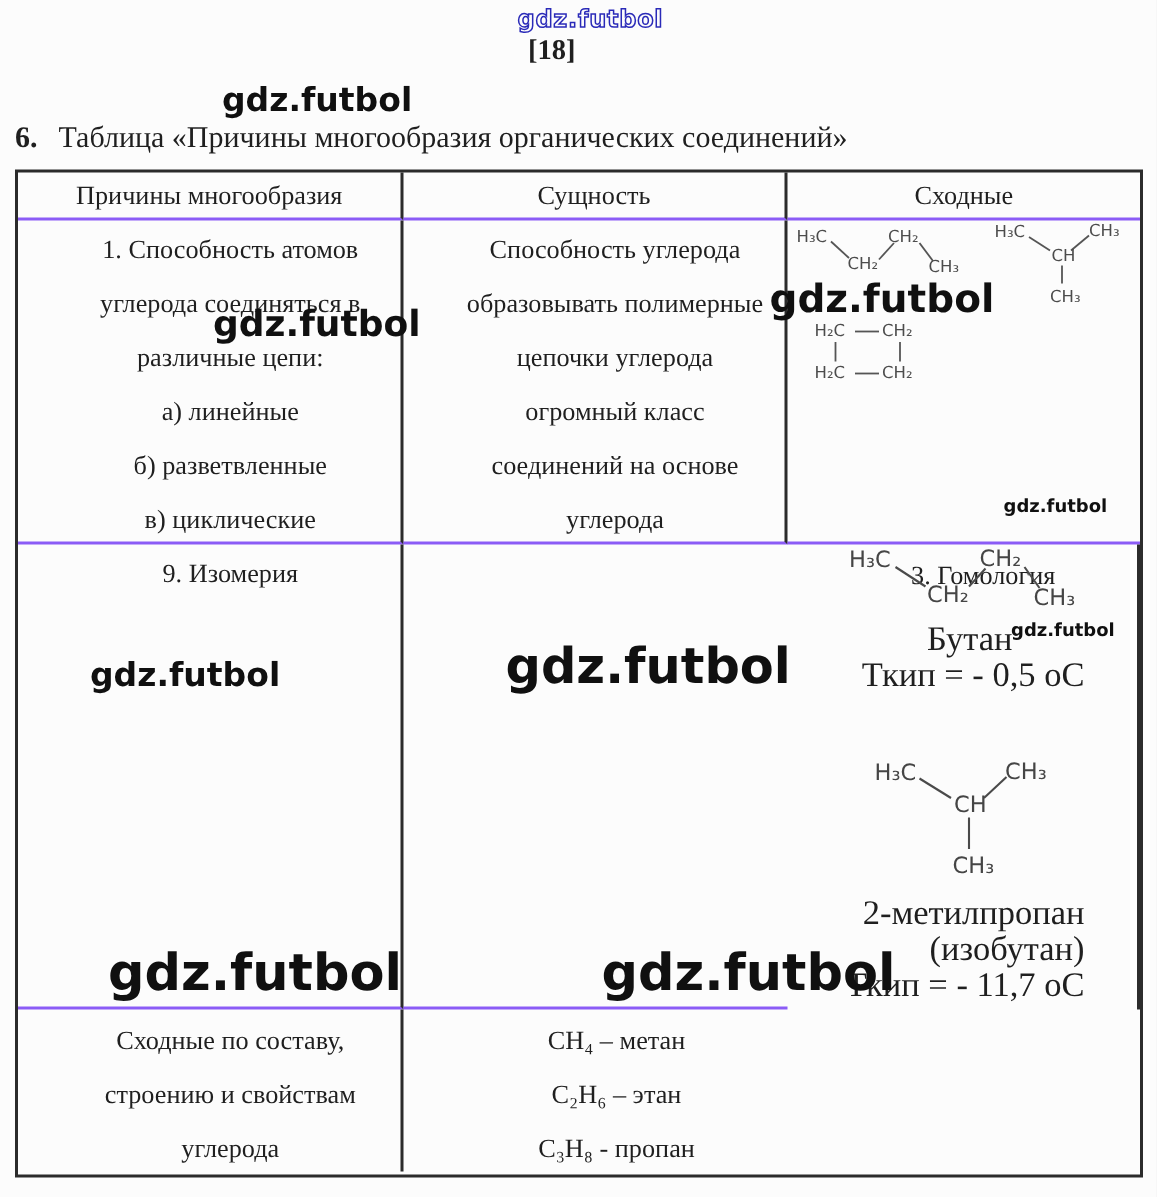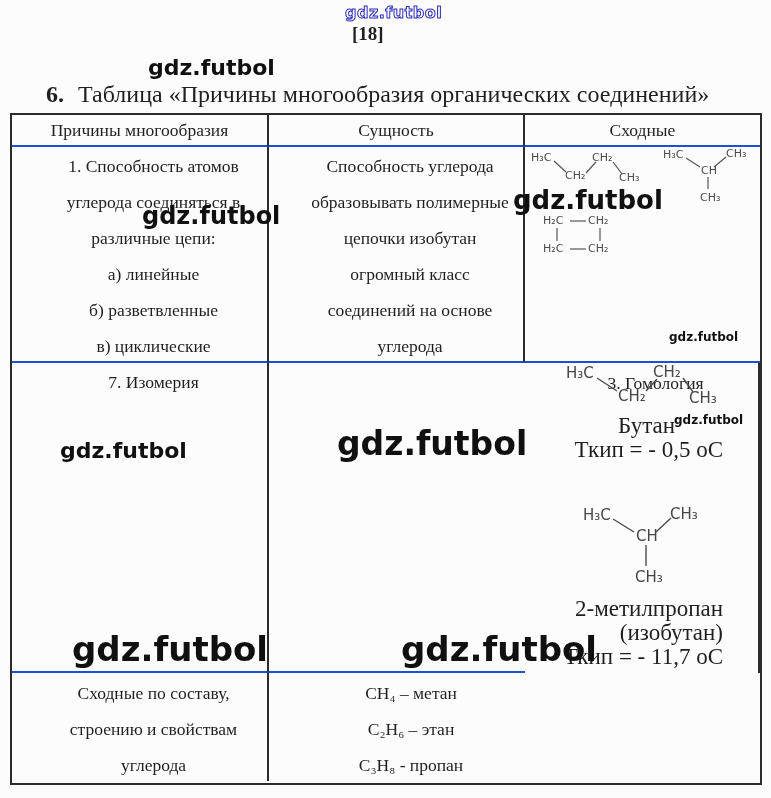--- a/index.html
+++ b/index.html
@@ -4,34 +4,34 @@
 <style>
   html,body{margin:0;padding:0;}
   body{background:#e9e9e9;font-family:"Liberation Serif","DejaVu Serif",serif;}
   #page{position:relative;width:771px;height:798px;background:#fcfcfc;overflow:hidden;color:#1f1f1f;}
 
   
   .wm-blue{position:absolute;left:345px;top:3px;font-family:"DejaVu Sans","Liberation Sans",sans-serif;
     font-size:16px;font-weight:bold;color:rgba(255,255,255,0.15);-webkit-text-stroke:1px #2a2ab8;
     letter-spacing:0.5px;z-index:10;}
   .page-number{position:absolute;left:352px;top:23px;font-size:19px;font-weight:bold;z-index:3;}
-  .doc-title{position:absolute;left:10px;top:81px;font-size:24px;z-index:3;white-space:nowrap;margin-left:36px;}
+  .doc-title{position:absolute;left:10px;top:81px;font-size:20px;z-index:3;white-space:nowrap;}
   .doc-title .num{font-weight:bold;margin-right:14px;}
 
   
   .wm{position:absolute;font-family:"DejaVu Sans","Liberation Sans",sans-serif;color:#101010;
     z-index:10;white-space:nowrap;pointer-events:none;}
   .wm-b{font-weight:bold;}
   .wm-sb{font-weight:600;}
 
   
   #tbl{position:absolute;left:10px;top:113px;width:752px;height:672px;border:2px solid #2b2b2b;
     box-sizing:border-box;display:grid;grid-template-columns:257px 256px 235px;
     grid-template-rows:32px 216px 310px 108px;z-index:2;background:transparent;}
-  .cell{box-sizing:border-box;border-right:2px solid #2b2b2b;border-bottom:2px solid #1d4ed8;
+  .cell{box-sizing:border-box;border-right:2px solid #2b2b2b;border-bottom:2px solid #8b5cf6;
     text-align:center;font-size:17.5px;position:relative;}
   .cell.last{border-right:none;}
   .cell.bottom{border-bottom:none;}
   .hdr{line-height:31px;}
   .cell .ln{line-height:36px;height:36px;padding-left:28px;}
   .r1 .ln:first-child{margin-top:1px;}
   .r2 .ln:first-child{margin-top:1px;}
   .r3 .ln:first-child{margin-top:2px;}
 
   
@@ -66,29 +66,29 @@
       <div class="ln">1. Способность атомов</div>
       <div class="ln">углерода соединяться в</div>
       <div class="ln">различные цепи:</div>
       <div class="ln">а) линейные</div>
       <div class="ln">б) разветвленные</div>
       <div class="ln">в) циклические</div>
     </div>
     <div class="cell r1">
       <div class="ln">Способность углерода</div>
       <div class="ln">образовывать полимерные</div>
-      <div class="ln">цепочки изобутан</div>
+      <div class="ln">цепочки углерода</div>
       <div class="ln">огромный класс</div>
       <div class="ln">соединений на основе</div>
       <div class="ln">углерода</div>
     </div>
     <div class="cell r1 last"></div>
 
     <div class="cell r2">
-      <div class="ln">7. Изомерия</div>
+      <div class="ln">9. Изомерия</div>
     </div>
     <div class="cell r2 last"></div>
 
     <div class="cell r3 bottom">
       <div class="ln">3. Гомология</div>
     </div>
     <div class="cell r3 bottom">
       <div class="ln">Сходные по составу,</div>
       <div class="ln">строению и свойствам</div>
       <div class="ln">углерода</div>

